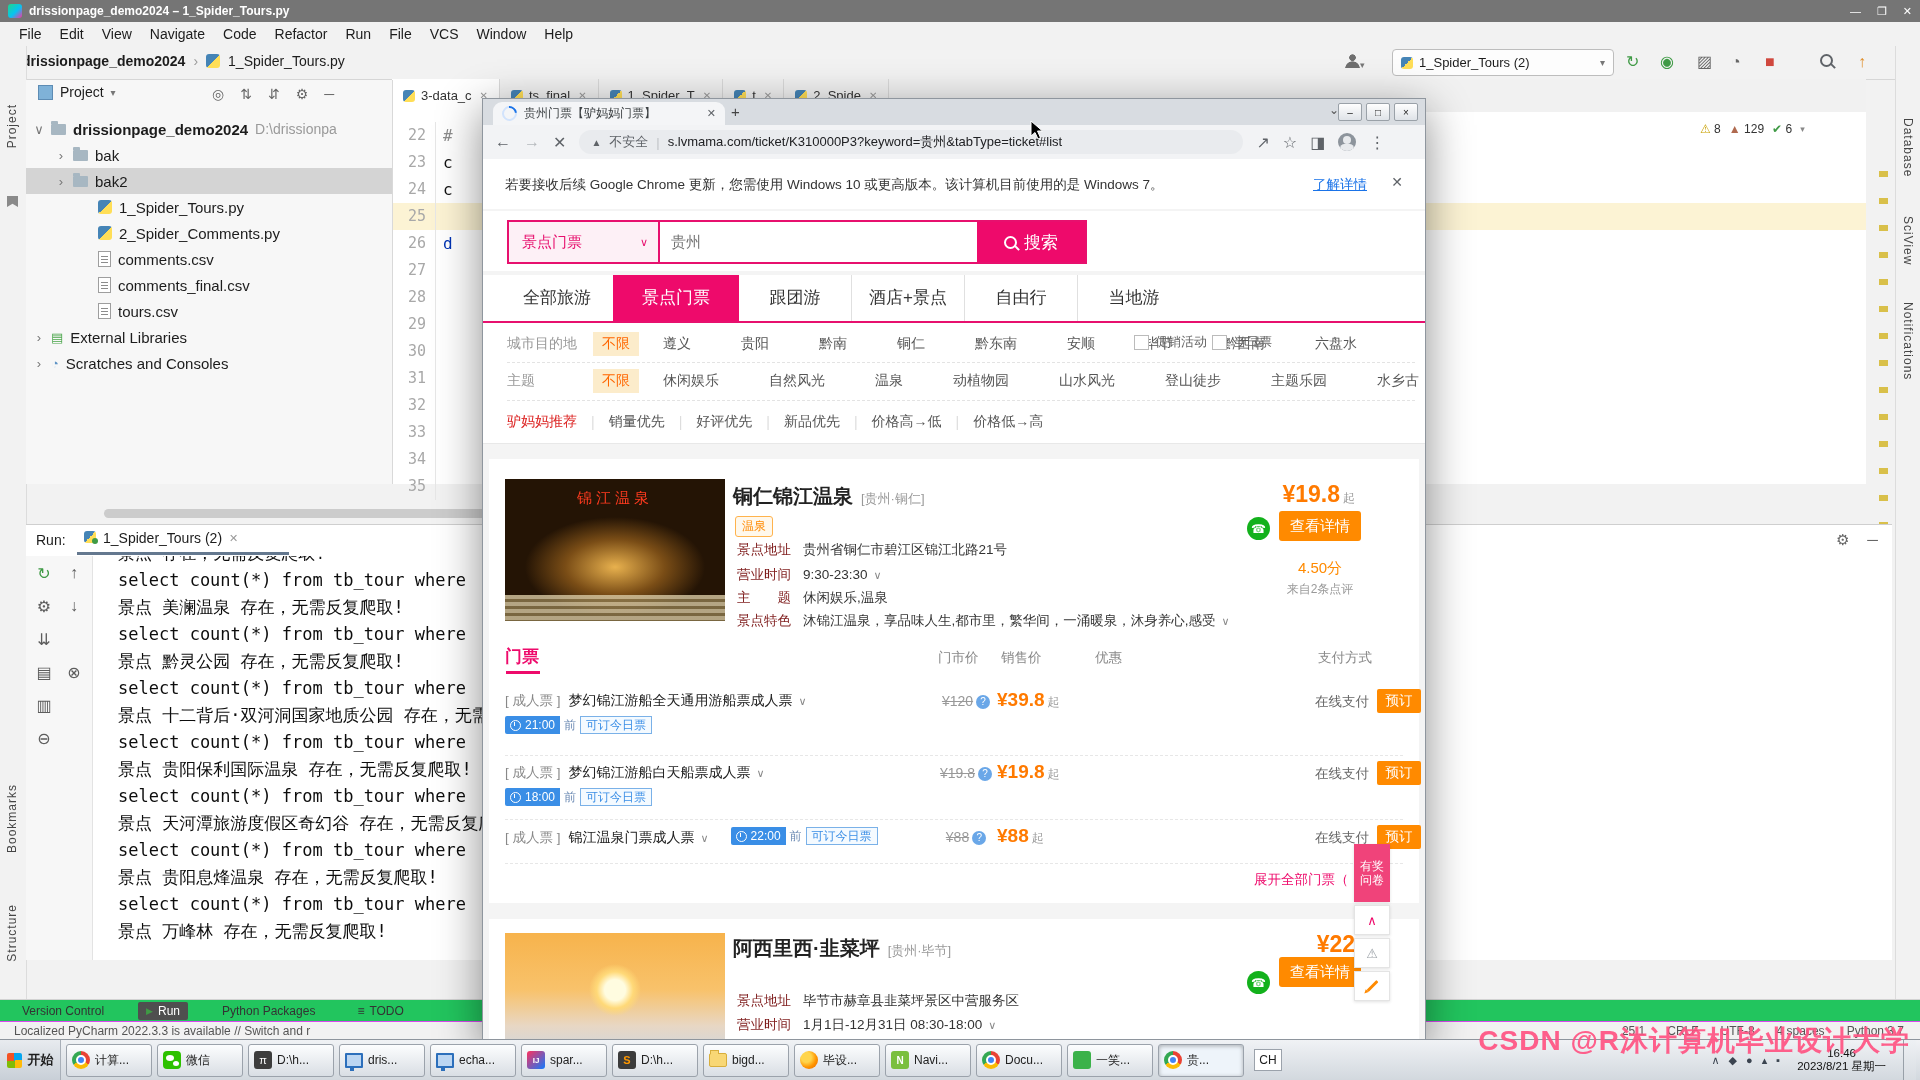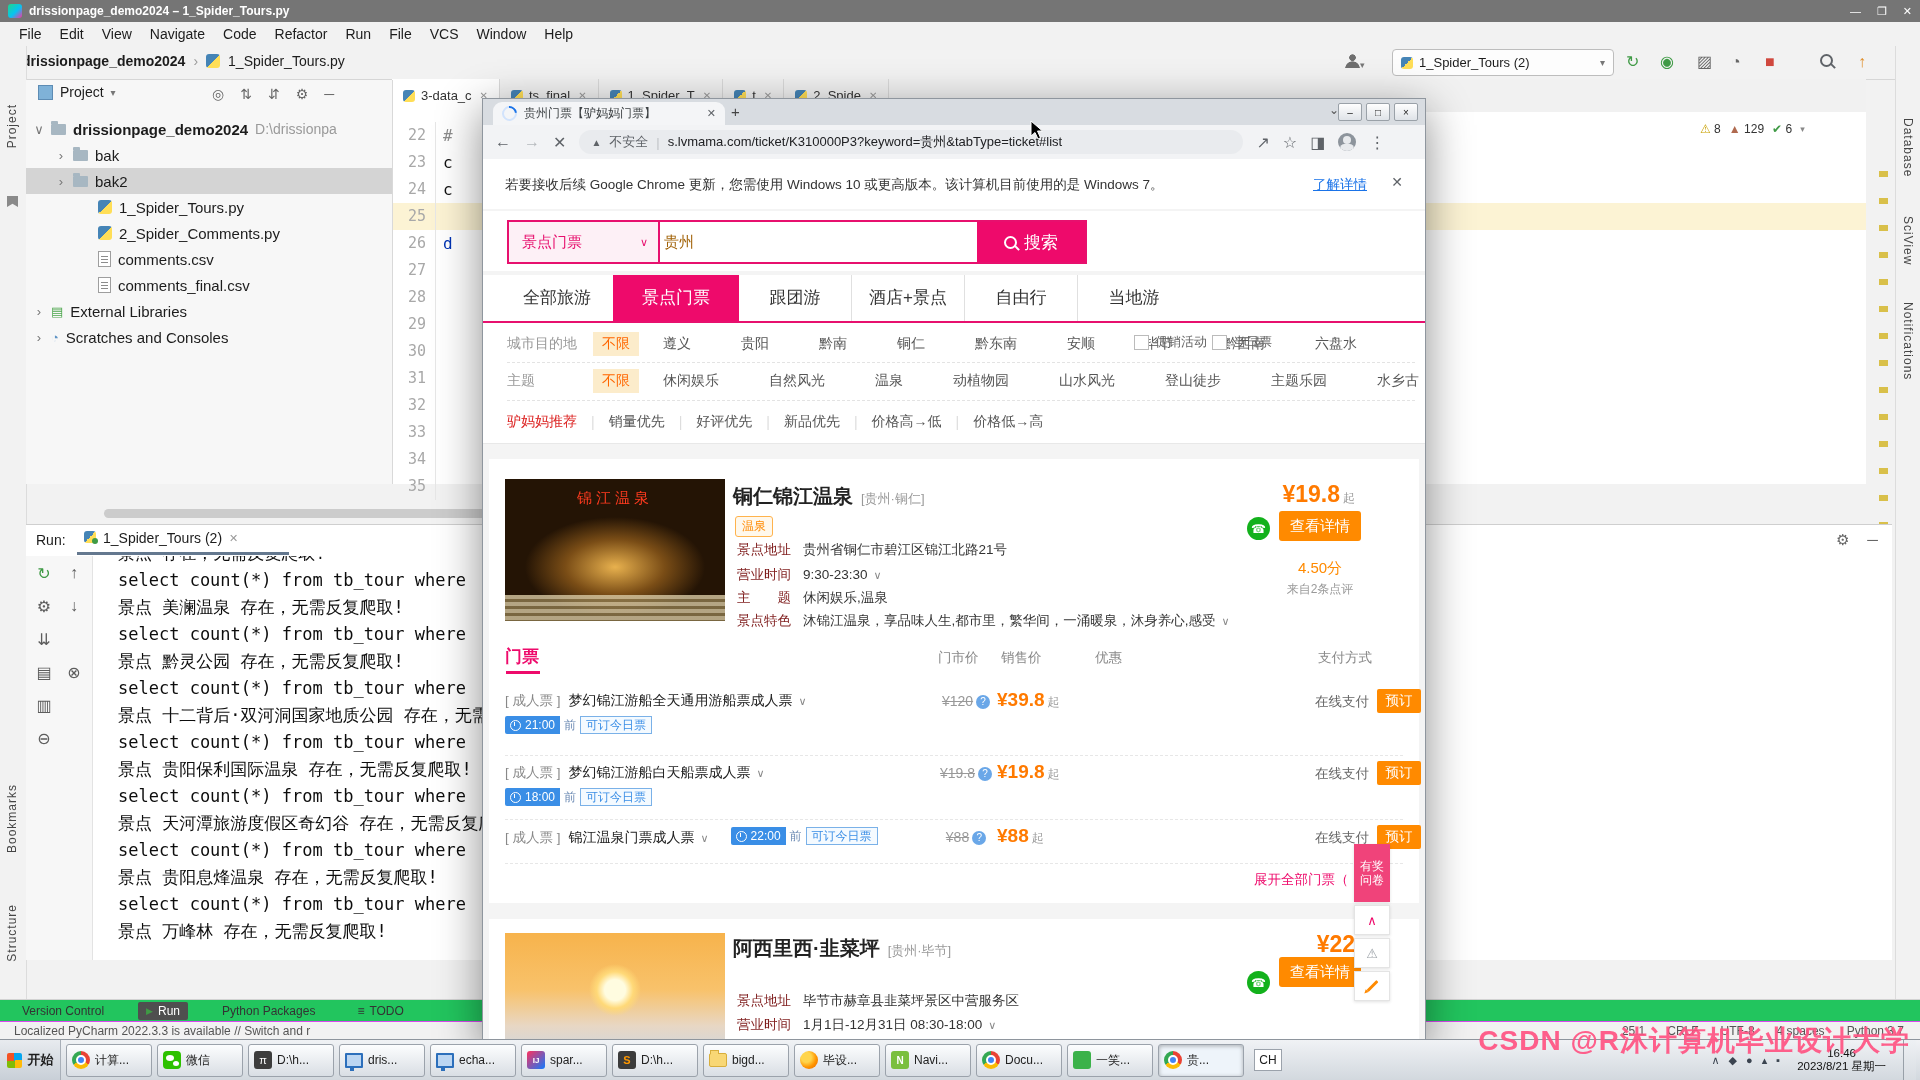--- a/index.html
+++ b/index.html
@@ -122,21 +122,21 @@
   .c-infobar{position:absolute;top:60px;left:0;right:0;height:50px;background:#fff;border-bottom:1px solid #e4e4e4;font-size:13.5px;color:#333;}
   .ib-text{position:absolute;left:22px;top:17px;}
   .ib-link{position:absolute;right:58px;top:17px;color:#1a73e8;text-decoration:underline;}
   .ib-x{position:absolute;right:22px;top:15px;color:#5f6368;font-size:14px;}
   .page-bg{position:absolute;top:110px;left:0;right:0;bottom:0;background:#f4f4f4;}
   
   .lv-search{position:absolute;top:112px;left:0;right:0;height:60px;background:#fff;}
   .search-box{position:absolute;left:24px;top:9px;width:576px;height:40px;border:2px solid #e7106e;display:flex;background:#fff;}
   .sb-select{width:126px;background:#fdf0f6;color:#e7106e;font-size:15px;display:flex;align-items:center;
     padding:0 10px 0 13px;border-right:2px solid #e7106e;justify-content:space-between;}
-  .sb-input{flex:1;border:none;outline:none;padding-left:4px;font-size:15px;color:#a16207;font-family:"Liberation Sans",sans-serif;}
+  .sb-input{flex:1;border:none;outline:none;padding-left:11px;font-size:15px;color:#737373;font-family:"Liberation Sans",sans-serif;}
   .sb-btn{width:108px;background:#ee0a6b;color:#fff;font-size:17px;display:flex;align-items:center;justify-content:center;gap:7px;}
   
   .lv-tabs{position:absolute;top:176px;left:0;right:0;height:46px;background:#fff;border-bottom:2px solid #e7106e;
     display:flex;padding-left:18px;}
   .lv-tab{min-width:96px;padding:0 8px;text-align:center;line-height:46px;font-size:17px;color:#333;}
   .lv-tab.active{background:#ee0a6b;color:#fff;min-width:110px;}
   .lv-tab.sepl{border-left:1px solid #e0e0e0;}
   
   .lv-filter{position:absolute;top:224px;left:0;right:0;height:120px;background:#fff;border-bottom:1px solid #e8e8e8;}
   .f-row{position:absolute;left:24px;right:6px;height:30px;display:flex;align-items:center;font-size:14px;overflow:hidden;white-space:nowrap;}
@@ -372,20 +372,24 @@
             <span>2_Spider_Comments.py</span>
           </div>
           <div class="tree-row" style="padding-left: 72px;">
             <span class="i-csv"></span>
             <span>comments.csv</span>
           </div>
           <div class="tree-row" style="padding-left: 72px;">
             <span class="i-csv"></span>
             <span>comments_final.csv</span>
           </div>
+          <div class="tree-row" style="padding-left: 72px;">
+            <span class="i-csv"></span>
+            <span>tours.csv</span>
+          </div>
           <div class="tree-row" style="padding-left: 8px;">
             <span class="tree-arrow">›</span>
             <span class="i-lib">▤</span>
             <span>External Libraries</span>
           </div>
           <div class="tree-row" style="padding-left: 8px;">
             <span class="tree-arrow">›</span>
             <span class="i-scratch">◔</span>
             <span>Scratches and Consoles</span>
           </div>

